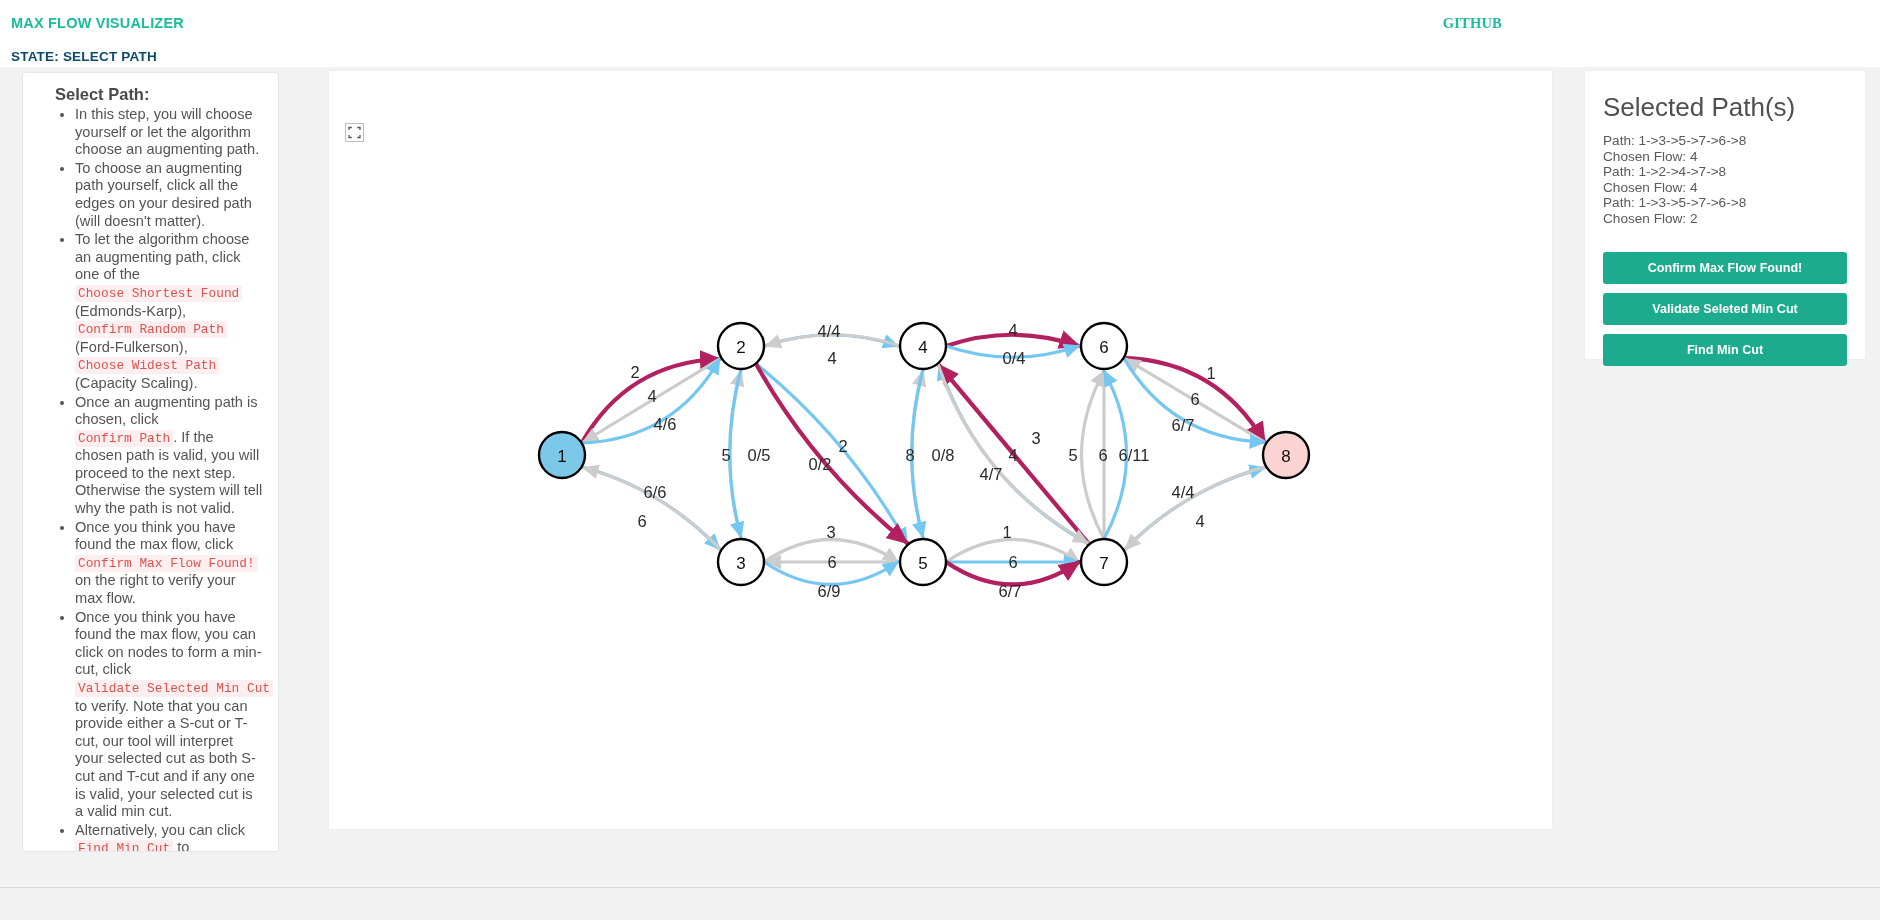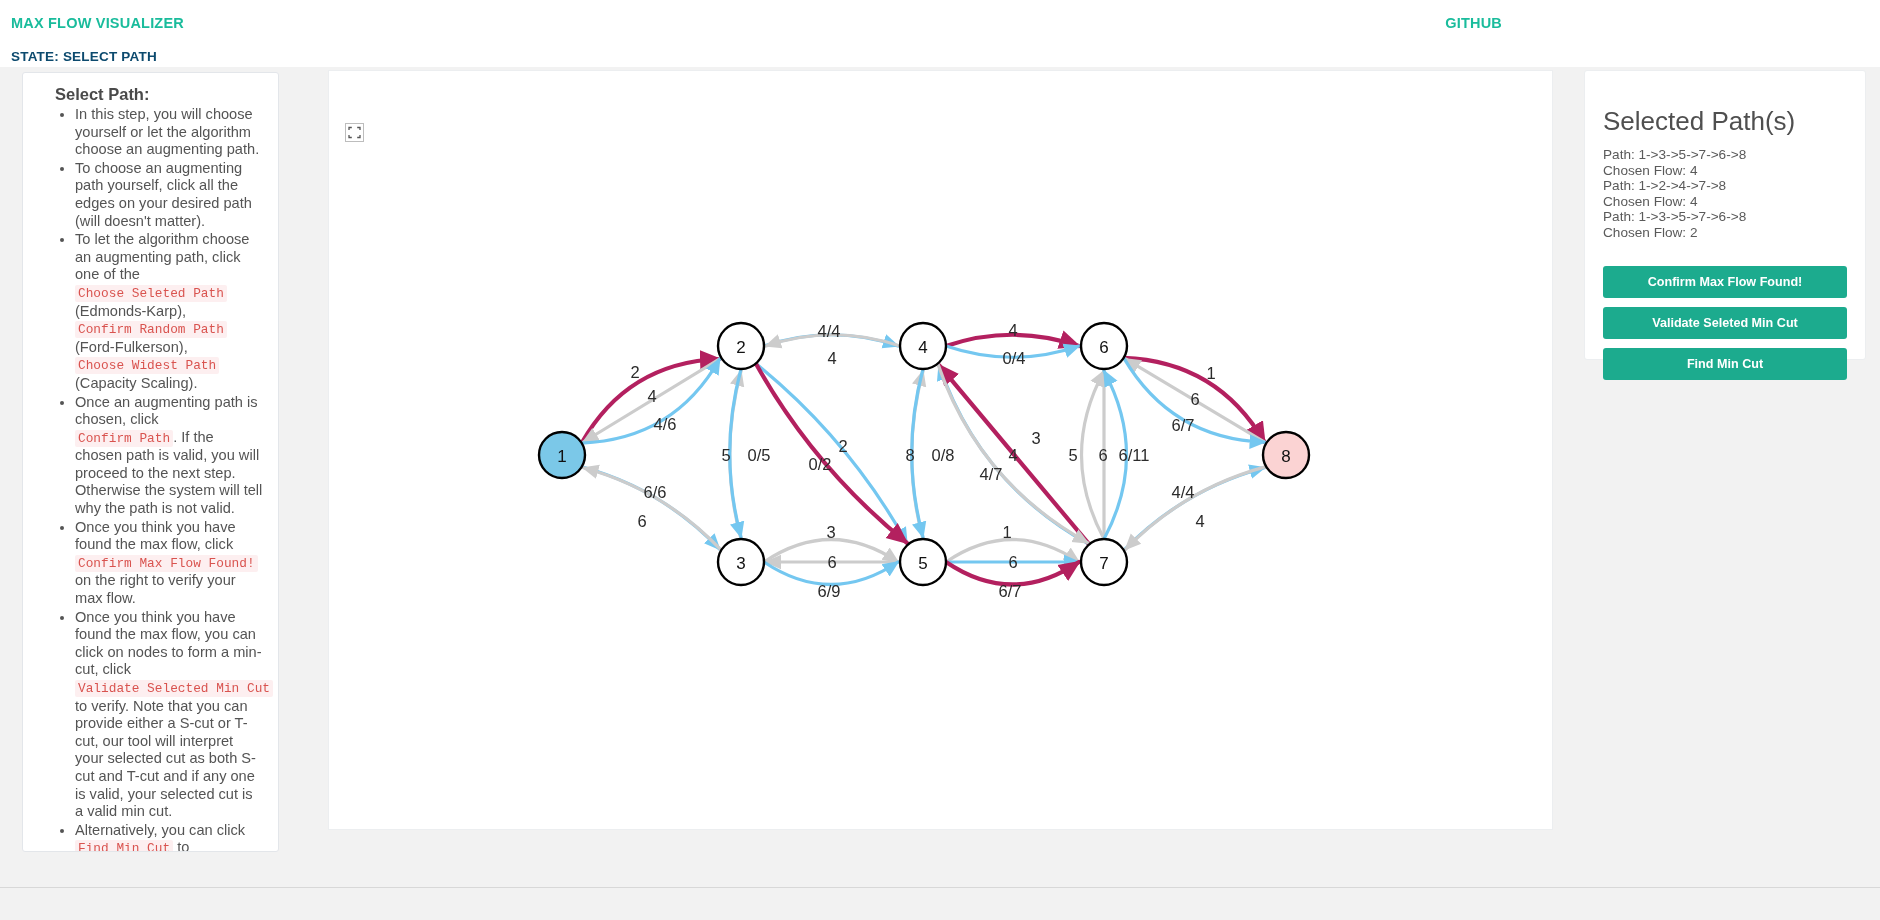--- a/index.html
+++ b/index.html
@@ -18,21 +18,21 @@
     background: #ffffff;
   }
   .brand {
     position: absolute; left: 11px; top: 15px;
     font-size: 14.5px; font-weight: bold; letter-spacing: .2px;
     color: #1abc9c;
   }
   .github-link {
     position: absolute; right: 18px; top: 15px;
     font-size: 14.5px; font-weight: bold; letter-spacing: .2px;
-    color: #1abc9c; text-decoration: none; cursor: pointer;
+    color: #1abc9c; text-decoration: none; cursor: pointer; font-family: Liberation Serif, serif;
   }
   .state-line {
     position: absolute; left: 11px; top: 49px;
     font-size: 13.5px; font-weight: bold; letter-spacing: .2px;
     color: #0c4a6e;
   }
 
   
   .page-bg {
     position: absolute; left: 0; top: 67px; width: 1880px; height: 820px;
@@ -80,21 +80,21 @@
   .node-label { font-family: "Liberation Sans", sans-serif; font-size: 17px; fill: #111; text-anchor: middle; dominant-baseline: central; }
   .elabel { font-family: "Liberation Sans", sans-serif; font-size: 16.5px; fill: #2b2b2b; text-anchor: middle; dominant-baseline: central; }
 
   
   .right-panel {
     position: absolute; left: 1584px; top: 70px; width: 282px; height: 290px;
     background: #ffffff; border: 1px solid #eceef0; border-radius: 3px;
     padding: 18px 18px;
   }
   .right-panel h2 {
-    margin: 17px 0 10px 0; font-size: 26px; font-weight: normal; color: #4f4f4f;
+    margin: 3px 0 10px 0; font-size: 26px; font-weight: normal; color: #4f4f4f;
   }
   .path-lines { font-size: 13.6px; color: #5a5a5a; line-height: 15.6px; margin-bottom: 25px; }
   .btn-teal {
     display: block; width: 100%; margin-bottom: 9px;
     background: #1cab8e; color: #ffffff; border: none; border-radius: 3px;
     font-size: 12.6px; font-weight: bold; font-family: "Liberation Sans", sans-serif;
     padding: 9px 6px; cursor: pointer; text-align: center;
   }
 
   
@@ -117,21 +117,21 @@
     <div class="state-line">STATE: SELECT PATH</div>
   </div>
 
   <div class="page-bg"></div>
 
   <div class="sidebar">
     <h2>Select Path:</h2>
     <ul id="instr-list">
         <li><span class="txt">In this step, you will choose yourself or let the algorithm choose an augmenting path.</span></li>
         <li><span class="txt">To choose an augmenting path yourself, click all the edges on your desired path (will doesn't matter).</span></li>
-        <li><span class="txt">To let the algorithm choose an augmenting path, click one of the <code class="kbd">Choose Seleted Path</code> (Edmonds-Karp), <code class="kbd">Confirm Random Path</code> (Ford-Fulkerson), <code class="kbd">Choose Widest Path</code> (Capacity Scaling).</span></li>
+        <li><span class="txt">To let the algorithm choose an augmenting path, click one of the <code class="kbd">Choose Shortest Found</code> (Edmonds-Karp), <code class="kbd">Confirm Random Path</code> (Ford-Fulkerson), <code class="kbd">Choose Widest Path</code> (Capacity Scaling).</span></li>
         <li><span class="txt">Once an augmenting path is chosen, click <code class="kbd">Confirm Path</code>. If the chosen path is valid, you will proceed to the next step. Otherwise the system will tell why the path is not valid.</span></li>
         <li><span class="txt">Once you think you have found the max flow, click <code class="kbd">Confirm Max Flow Found!</code> on the right to verify your max flow.</span></li>
         <li><span class="txt">Once you think you have found the max flow, you can click on nodes to form a min-cut, click <code class="kbd">Validate Selected Min Cut</code> to verify. Note that you can provide either a S-cut or T-cut, our tool will interpret your selected cut as both S-cut and T-cut and if any one is valid, your selected cut is a valid min cut.</span></li>
         <li><span class="txt">Alternatively, you can click <code class="kbd">Find Min Cut</code> to automatically find a min S-cut.</span></li>
       </ul>
   </div>
 
   <div class="canvas-panel"></div>
 
   <div class="fullscreen-btn">

